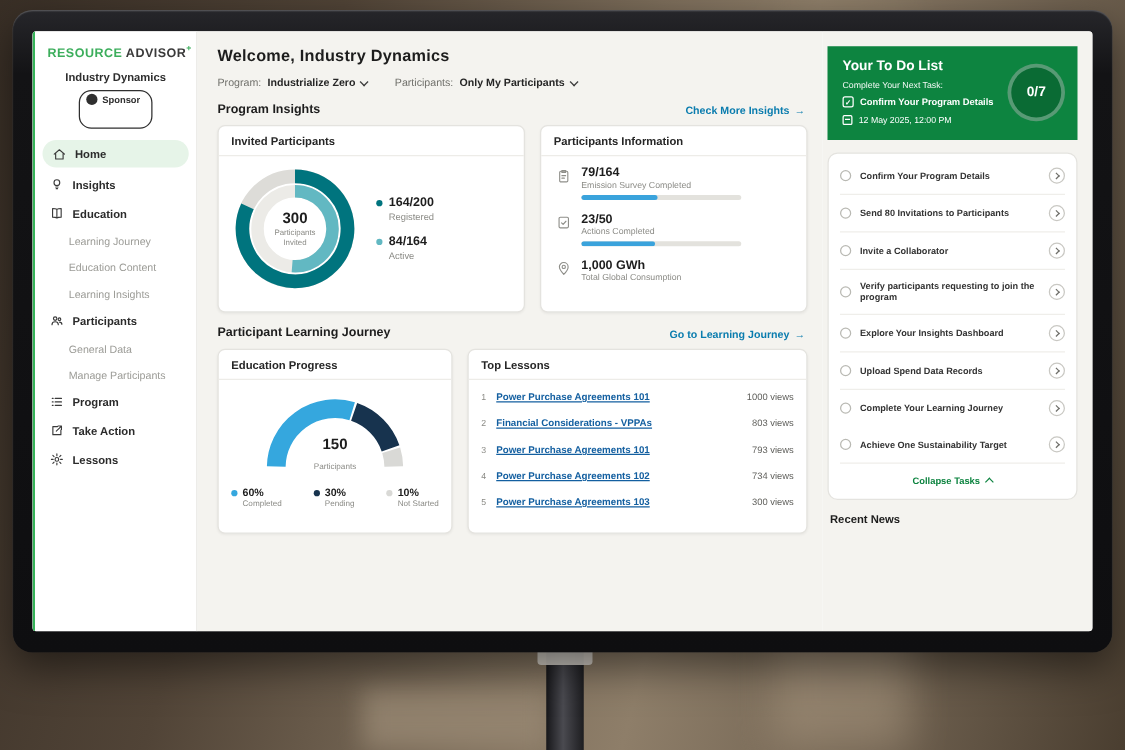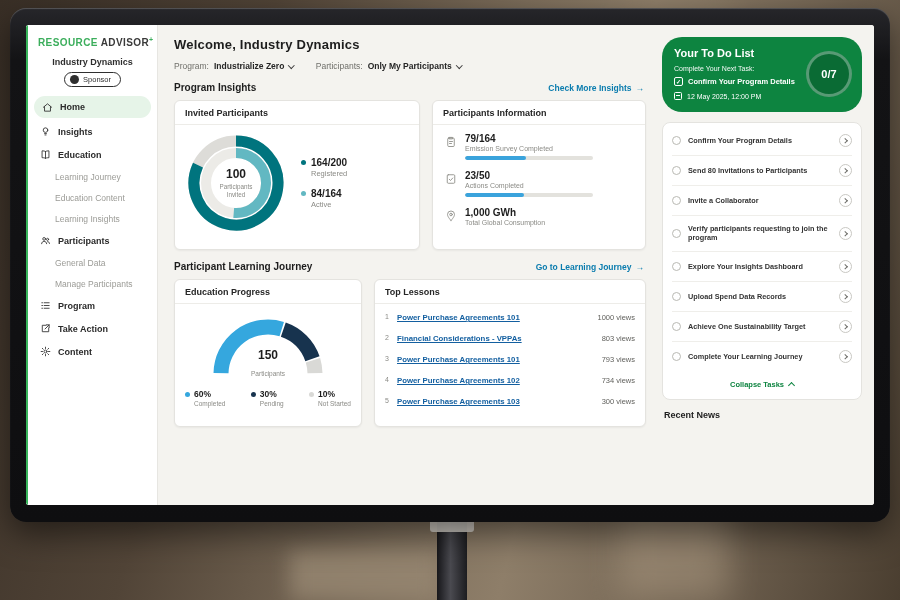--- a/index.html
+++ b/index.html
@@ -19,21 +19,21 @@
   .monitor{position:absolute;left:10px;top:8px;width:880px;height:514px;border-radius:16px;
     background:linear-gradient(180deg,#26262a,#131315 10%,#0e0e10);
     box-shadow:0 12px 32px rgba(0,0,0,.5), inset 0 1px 1px rgba(255,255,255,.22)}
   .screen{position:absolute;left:16px;top:17px;width:848px;height:480px;background:#fff;border-radius:3px;overflow:hidden;display:flex}
 
   
   .sidebar{width:132px;min-width:132px;background:#fff;border-right:1px solid #e7e6e2;border-left:2px solid #37b45a;padding-top:8px}
   .logo{padding:3px 0 2px 10px;font-size:10px;font-weight:bold;letter-spacing:.4px;white-space:nowrap}
   .logo .g{color:#3cae5c}.logo .d{color:#3a3a3a}.logo .p{color:#3cae5c;font-size:7px;vertical-align:super}
   .org{text-align:center;font-size:9px;font-weight:bold;color:#2e2e2e;margin-top:7px}
-  .sponsor{display:flex;align-items:center;gap:4px;width:fit-content;margin:5px auto 9px;border:1.3px solid #2f2f2f;border-radius:10px;padding:2px 9px 2px 5px;font-size:7.5px;font-weight:normal;color:#2f2f2f;cursor:pointer}
+  .sponsor{display:flex;align-items:center;gap:4px;width:fit-content;margin:5px auto 9px;border:1.3px solid #2f2f2f;border-radius:10px;padding:2px 9px 18px 5px;font-size:7.5px;font-weight:bold;color:#2f2f2f;cursor:pointer}
   .sponsor .sdot{width:9px;height:9px;border-radius:50%;background:#2f2f2f}
   .nav-item{display:flex;align-items:center;gap:7px;height:23px;padding:0 8px 0 12px;font-size:9px;font-weight:bold;color:#2b2b2b;cursor:pointer}
   .nav-item.active{background:#e6f4e8;border-radius:12px;margin:0 6px 2px;padding-left:8px;height:22px}
   .nav-sub{height:21px;padding-left:27px;font-size:8.5px;color:#9b9b96;display:flex;align-items:center;cursor:pointer}
   .nav-icon{width:11px;height:11px;flex:0 0 11px}
   .nav-icon svg{display:block;width:11px;height:11px;stroke:#3a3a3a;fill:none;stroke-width:2;stroke-linecap:round;stroke-linejoin:round}
 
   
   .main{flex:1;background:#f4f3ef;padding:12px 12px 0 16px;min-width:0}
   .welcome{font-size:13px;font-weight:bold;color:#1d1d1d;letter-spacing:.2px}
@@ -77,28 +77,28 @@
   .gauge-center{position:absolute;left:0;right:0;bottom:2px;text-align:center}
   .gauge-center b{font-size:12px;color:#1d1d1d;display:block}
   .gauge-center span{font-size:6.5px;color:#8b8b86}
   .edu-legend{display:flex;justify-content:space-between;padding:7px 10px 0}
   .eleg .top{display:flex;align-items:center;gap:4px}
   .eleg b{font-size:8.5px;color:#1d1d1d}
   .eleg span{display:block;font-size:6.5px;color:#8b8b86;margin-left:9px;margin-top:1px}
 
   .card-lessons{width:272px;height:148px}
   .lesson-list{padding:3px 10px}
-  .lesson{display:flex;align-items:flex-start;padding:6px 0}
+  .lesson{display:flex;align-items:flex-end;padding:6px 0}
   .lesson .rank{font-size:7px;color:#8b8b86;width:12px}
   .lesson .ltitle{font-size:7.8px;font-weight:bold;color:#135fa0;text-decoration:underline;cursor:pointer}
   .lesson .views{margin-left:auto;font-size:7.5px;color:#5f5f5b}
 
   
   .todo{width:216px;min-width:216px;background:#f4f3ef;padding:12px 12px 0 4px}
-  .todo-green{position:relative;background:#0d8440;border-radius:20px;padding:10px 12px 12px;color:#fff}
+  .todo-green{position:relative;background:#0d8440;border-radius:0;padding:10px 12px 12px;color:#fff}
   .tg-title{font-size:11px;font-weight:bold}
   .tg-sub{font-size:7px;margin-top:6px;opacity:.95}
   .tg-task{display:flex;align-items:center;gap:5px;margin-top:5px;font-size:7.5px;font-weight:bold;padding-right:52px}
   .tg-check{width:9px;height:9px;border:1.2px solid #fff;border-radius:2px;display:flex;align-items:center;justify-content:center;font-size:6px;flex:0 0 9px}
   .tg-due{display:flex;align-items:center;gap:5px;margin-top:6px;font-size:7px}
   .tg-cal{width:8px;height:8px;border:1.1px solid #fff;border-radius:1.5px;position:relative}
   .tg-cal::before{content:"";position:absolute;left:1px;right:1px;top:1.5px;border-top:1px solid #fff}
   .tg-ring{position:absolute;right:10px;top:14px;width:46px;height:46px;border-radius:50%;background:#0a6b34;border:3.5px solid rgba(255,255,255,.32);display:flex;align-items:center;justify-content:center;font-size:11px;font-weight:bold}
   .tasks-card{background:#fff;border:1px solid #e4e3df;border-radius:8px;margin-top:10px;padding:3px 9px}
   .task{display:flex;align-items:center;gap:7px;padding:8px 0;border-bottom:1px solid #efeeea;cursor:pointer}
@@ -200,21 +200,21 @@
             </span>
         <span>Take Action</span>
       </div>
       <div class="nav-item">
         <span class="nav-icon">
               <svg viewBox="0 0 24 24">
                 <circle cx="12" cy="12" r="3.2"></circle>
                 <path d="M12 2.5v3M12 18.5v3M2.5 12h3M18.5 12h3M5 5l2.1 2.1M16.9 16.9 19 19M19 5l-2.1 2.1M7.1 16.9 5 19"></path>
               </svg>
             </span>
-        <span>Content</span>
+        <span>Lessons</span>
       </div>
     </nav>
   </aside>
 
   <main class="main">
     <h1 class="welcome">Welcome, Industry Dynamics</h1>
 
     <div class="filters">
       <div class="filter">
         <span>Program:</span>
@@ -242,21 +242,21 @@
         <div class="card-h">Invited Participants</div>
         <div class="invited-body">
           <div class="donut-wrap">
             <svg width="106" height="106" viewBox="0 0 106 106">
                   <circle cx="53" cy="53" r="42" stroke="#dddcd8" stroke-width="11" fill="none"></circle>
                   <circle cx="53" cy="53" r="30" stroke="#ecebe7" stroke-width="10" fill="none"></circle>
                   <path d="M53 11 A42 42 0 1 1 14.99726379642717 35.117269754266964" stroke="#00747e" stroke-width="11" fill="none"></path>
                   <path d="M53 23 A30 30 0 1 1 50.70352241490514 82.91197403551222" stroke="#62b8c2" stroke-width="10" fill="none"></path>
                 </svg>
             <div class="donut-center">
-              <b>100</b>
+              <b>300</b>
               <span>Participants Invited</span>
             </div>
           </div>
           <div class="legend-col">
             <div class="leg">
               <div class="leg-top">
                     <i class="dot c-teal"></i>
                     <b>164/200</b>
                   </div>
               <span>Registered</span>
@@ -451,30 +451,30 @@
               <i class="c"></i>
             </span>
       </div>
       <div class="task">
         <span class="task-check"></span>
         <span class="task-label">Upload Spend Data Records</span>
         <span class="task-go">
               <i class="c"></i>
             </span>
       </div>
+      <div class="task last">
+        <span class="task-check"></span>
+        <span class="task-label">Complete Your Learning Journey</span>
+        <span class="task-go">
+              <i class="c"></i>
+            </span>
+      </div>
       <div class="task">
         <span class="task-check"></span>
         <span class="task-label">Achieve One Sustainability Target</span>
-        <span class="task-go">
-              <i class="c"></i>
-            </span>
-      </div>
-      <div class="task last">
-        <span class="task-check"></span>
-        <span class="task-label">Complete Your Learning Journey</span>
         <span class="task-go">
               <i class="c"></i>
             </span>
       </div>
       <div class="collapse">
         <span>Collapse Tasks</span>
         <i class="up"></i>
       </div>
     </div>
 

